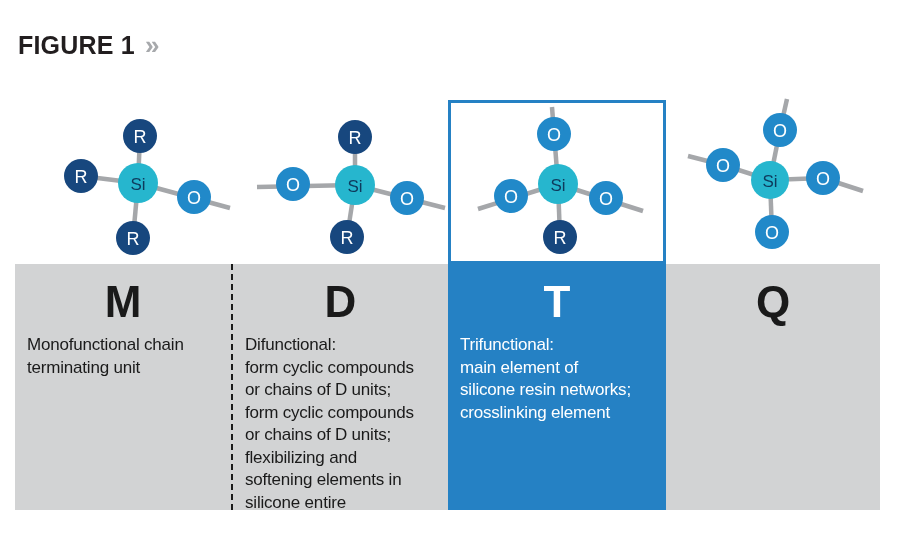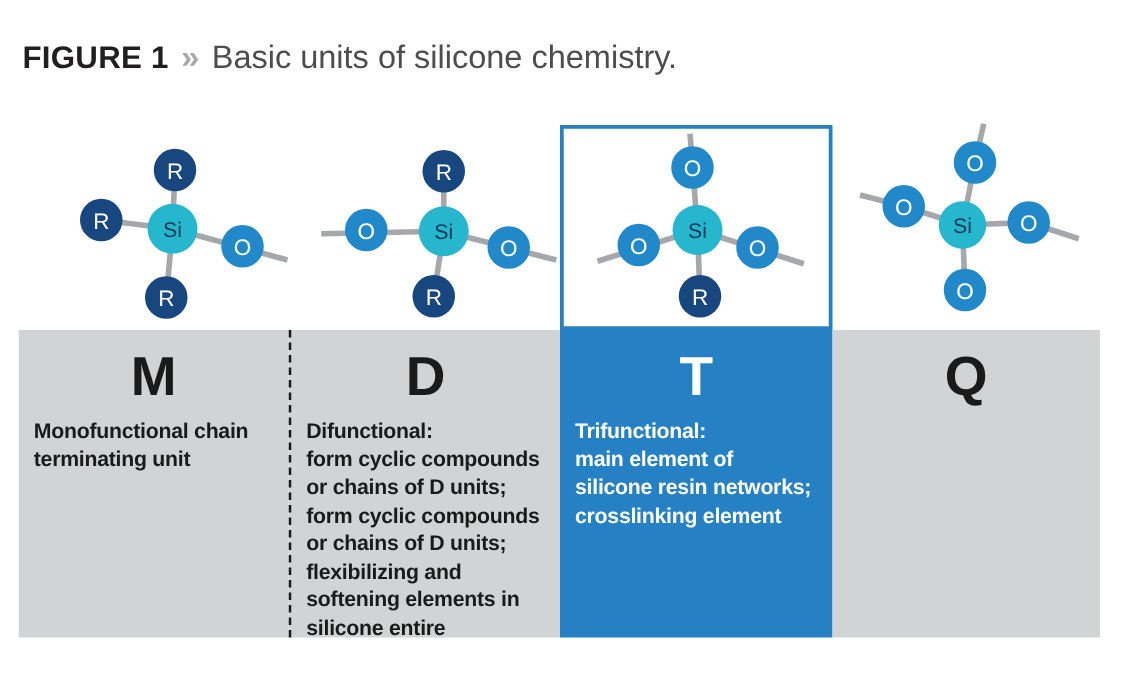--- a/index.html
+++ b/index.html
@@ -45,33 +45,32 @@
   .col-d{width:217px;border-left:2px dashed #1a1a1a;}
   .col-t{width:218px;background:#2581c4;}
   .col-q{width:214px;}
   .col-letter{
     text-align:center;font-size:44px;font-weight:800;color:#1a1a1a;
     line-height:1;margin-bottom:10px;
   }
   .col-t .col-letter{color:#ffffff;}
   .col-desc{
     font-size:17px;line-height:22.5px;color:#1a1a1a;
-    padding-left:12px;padding-right:2px;white-space:pre;letter-spacing:-0.2px;font-weight:bold;
+    padding-left:12px;padding-right:2px;white-space:pre;letter-spacing:-0.2px;
   }
   .col-t .col-desc{color:#ffffff;}
 </style>
 </head>
 <body>
 
 <div class="stage">
 
   <div class="title-row">
     <span class="fig-label">FIGURE 1</span>
     <span class="chevrons">»</span>
-    <span class="fig-title">Basic units of silicone chemistry.</span>
   </div>
 
   <div class="t-box"></div>
 
   <svg class="mol-svg" viewBox="0 0 900 174">
 
     <g>
       <line class="bond" x1="138" y1="93" x2="140" y2="46"></line>
       <line class="bond" x1="138" y1="93" x2="81" y2="86"></line>
       <line class="bond" x1="138" y1="93" x2="133" y2="148"></line>

